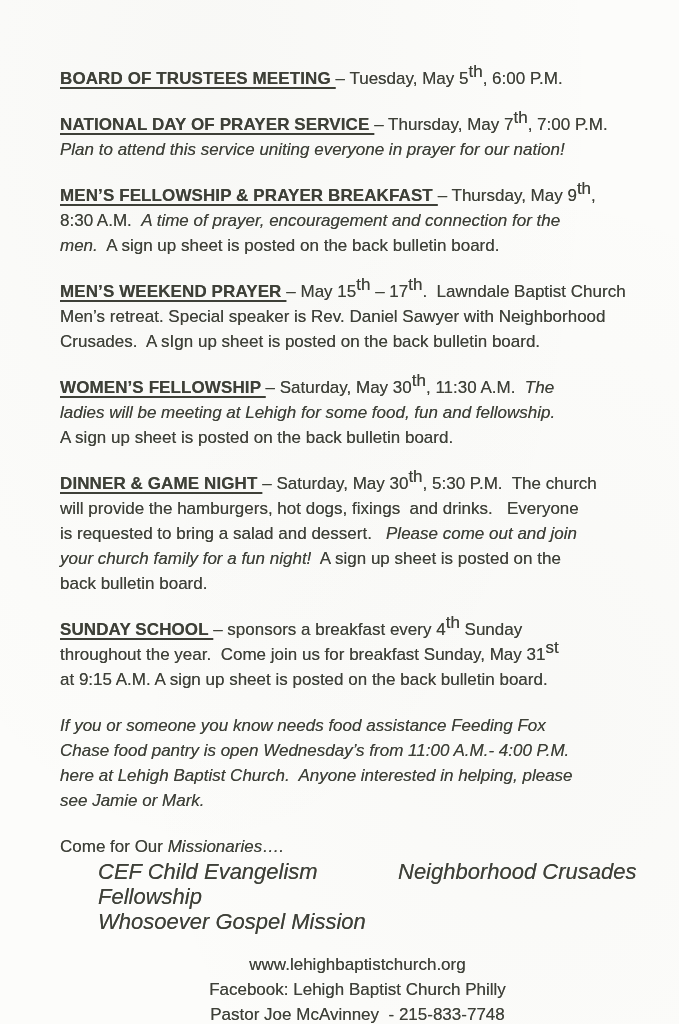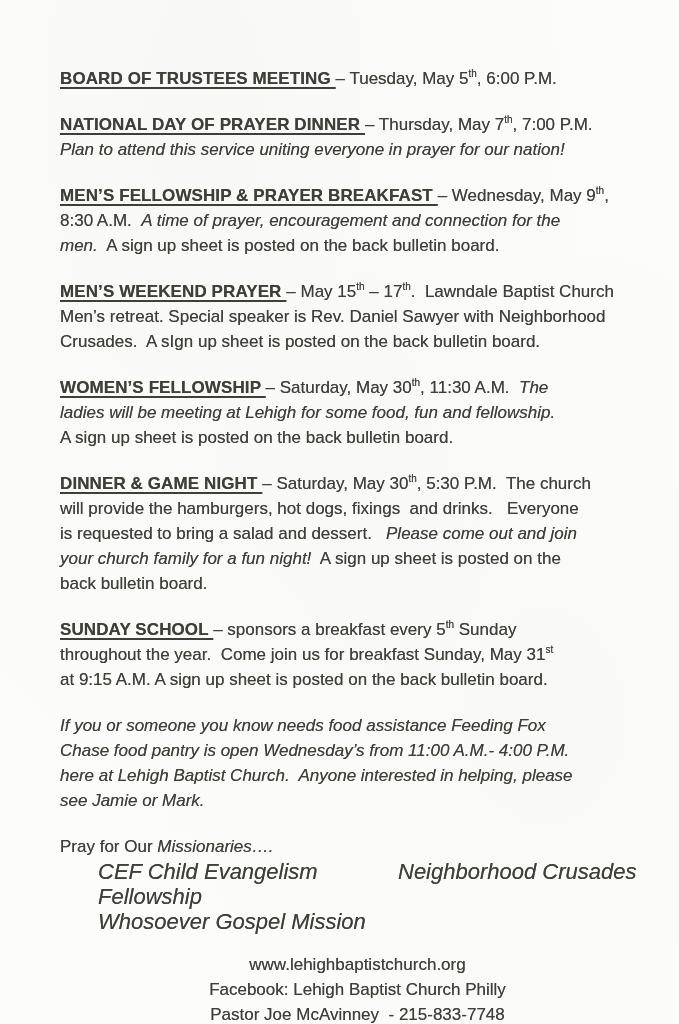--- a/index.html
+++ b/index.html
@@ -31,21 +31,21 @@
   }
   .run-h {
     font-weight: 700;
     text-decoration: underline;
     text-decoration-thickness: 1.6px;
     text-underline-offset: 3px;
     letter-spacing: 0.1px;
   }
   .run-i { font-style: italic; }
   .run-sup {
-    font-size: 10px;
+    font-size: 17px;
     vertical-align: super;
     line-height: 0;
   }
   .missionaries .cols {
     display: grid;
     grid-template-columns: 300px auto;
     margin-left: 38px;
   }
   .missionaries .cols span {
     font-style: italic;
@@ -62,52 +62,52 @@
   }
   .footer div { white-space: pre-wrap; }
 </style>
 </head>
 <body>
 
 <div class="page">
 
   <p class="para"><span class="run run-h">BOARD OF TRUSTEES MEETING </span><span class="run">– Tuesday, May 5</span><span class="run run-sup">th</span><span class="run">, 6:00 P.M.</span></p>
 
-  <p class="para"><span class="run run-h">NATIONAL DAY OF PRAYER DINNER </span><span class="run">– Thursday, May 7</span><span class="run run-sup">th</span><span class="run">, 7:00 P.M.
+  <p class="para"><span class="run run-h">NATIONAL DAY OF PRAYER SERVICE </span><span class="run">– Thursday, May 7</span><span class="run run-sup">th</span><span class="run">, 7:00 P.M.
 </span><span class="run run-i">Plan to attend this service uniting everyone in prayer for our nation!</span></p>
 
-  <p class="para"><span class="run run-h">MEN’S FELLOWSHIP &amp; PRAYER BREAKFAST </span><span class="run">– Wednesday, May 9</span><span class="run run-sup">th</span><span class="run">,
+  <p class="para"><span class="run run-h">MEN’S FELLOWSHIP &amp; PRAYER BREAKFAST </span><span class="run">– Thursday, May 9</span><span class="run run-sup">th</span><span class="run">,
 8:30 A.M.  </span><span class="run run-i">A time of prayer, encouragement and connection for the
 men.</span><span class="run">  A sign up sheet is posted on the back bulletin board.</span></p>
 
   <p class="para"><span class="run run-h">MEN’S WEEKEND PRAYER </span><span class="run">– May 15</span><span class="run run-sup">th</span><span class="run"> – 17</span><span class="run run-sup">th</span><span class="run">.  Lawndale Baptist Church
 Men’s retreat. Special speaker is Rev. Daniel Sawyer with Neighborhood
 Crusades.  A sIgn up sheet is posted on the back bulletin board.</span></p>
 
   <p class="para"><span class="run run-h">WOMEN’S FELLOWSHIP </span><span class="run">– Saturday, May 30</span><span class="run run-sup">th</span><span class="run">, 11:30 A.M.  </span><span class="run run-i">The
 ladies will be meeting at Lehigh for some food, fun and fellowship.
 </span><span class="run">A sign up sheet is posted on the back bulletin board.</span></p>
 
   <p class="para"><span class="run run-h">DINNER &amp; GAME NIGHT </span><span class="run">– Saturday, May 30</span><span class="run run-sup">th</span><span class="run">, 5:30 P.M.  The church
 will provide the hamburgers, hot dogs, fixings  and drinks.   Everyone
 is requested to bring a salad and dessert.   </span><span class="run run-i">Please come out and join
 your church family for a fun night!</span><span class="run">  A sign up sheet is posted on the
 back bulletin board.</span></p>
 
-  <p class="para"><span class="run run-h">SUNDAY SCHOOL </span><span class="run">– sponsors a breakfast every 5</span><span class="run run-sup">th</span><span class="run"> Sunday
+  <p class="para"><span class="run run-h">SUNDAY SCHOOL </span><span class="run">– sponsors a breakfast every 4</span><span class="run run-sup">th</span><span class="run"> Sunday
 throughout the year.  Come join us for breakfast Sunday, May 31</span><span class="run run-sup">st</span><span class="run">
 at 9:15 A.M. A sign up sheet is posted on the back bulletin board.</span></p>
 
   <p class="para"><span class="run run-i">If you or someone you know needs food assistance Feeding Fox
 Chase food pantry is open Wednesday’s from 11:00 A.M.- 4:00 P.M.
 here at Lehigh Baptist Church.  Anyone interested in helping, please
 see Jamie or Mark.</span></p>
 
   <div class="missionaries">
-    <p class="para" style="margin-bottom:0;"><span class="run">Pray for Our </span><span class="run run-i">Missionaries….</span></p>
+    <p class="para" style="margin-bottom:0;"><span class="run">Come for Our </span><span class="run run-i">Missionaries….</span></p>
     <div class="cols">
       <span>CEF Child Evangelism Fellowship</span>
       <span>Neighborhood Crusades</span>
       <span>Whosoever Gospel Mission</span>
     </div>
   </div>
 
   <div class="footer" style="margin-top:18px;">
     <div>www.lehighbaptistchurch.org</div>
     <div>Facebook: Lehigh Baptist Church Philly</div>

